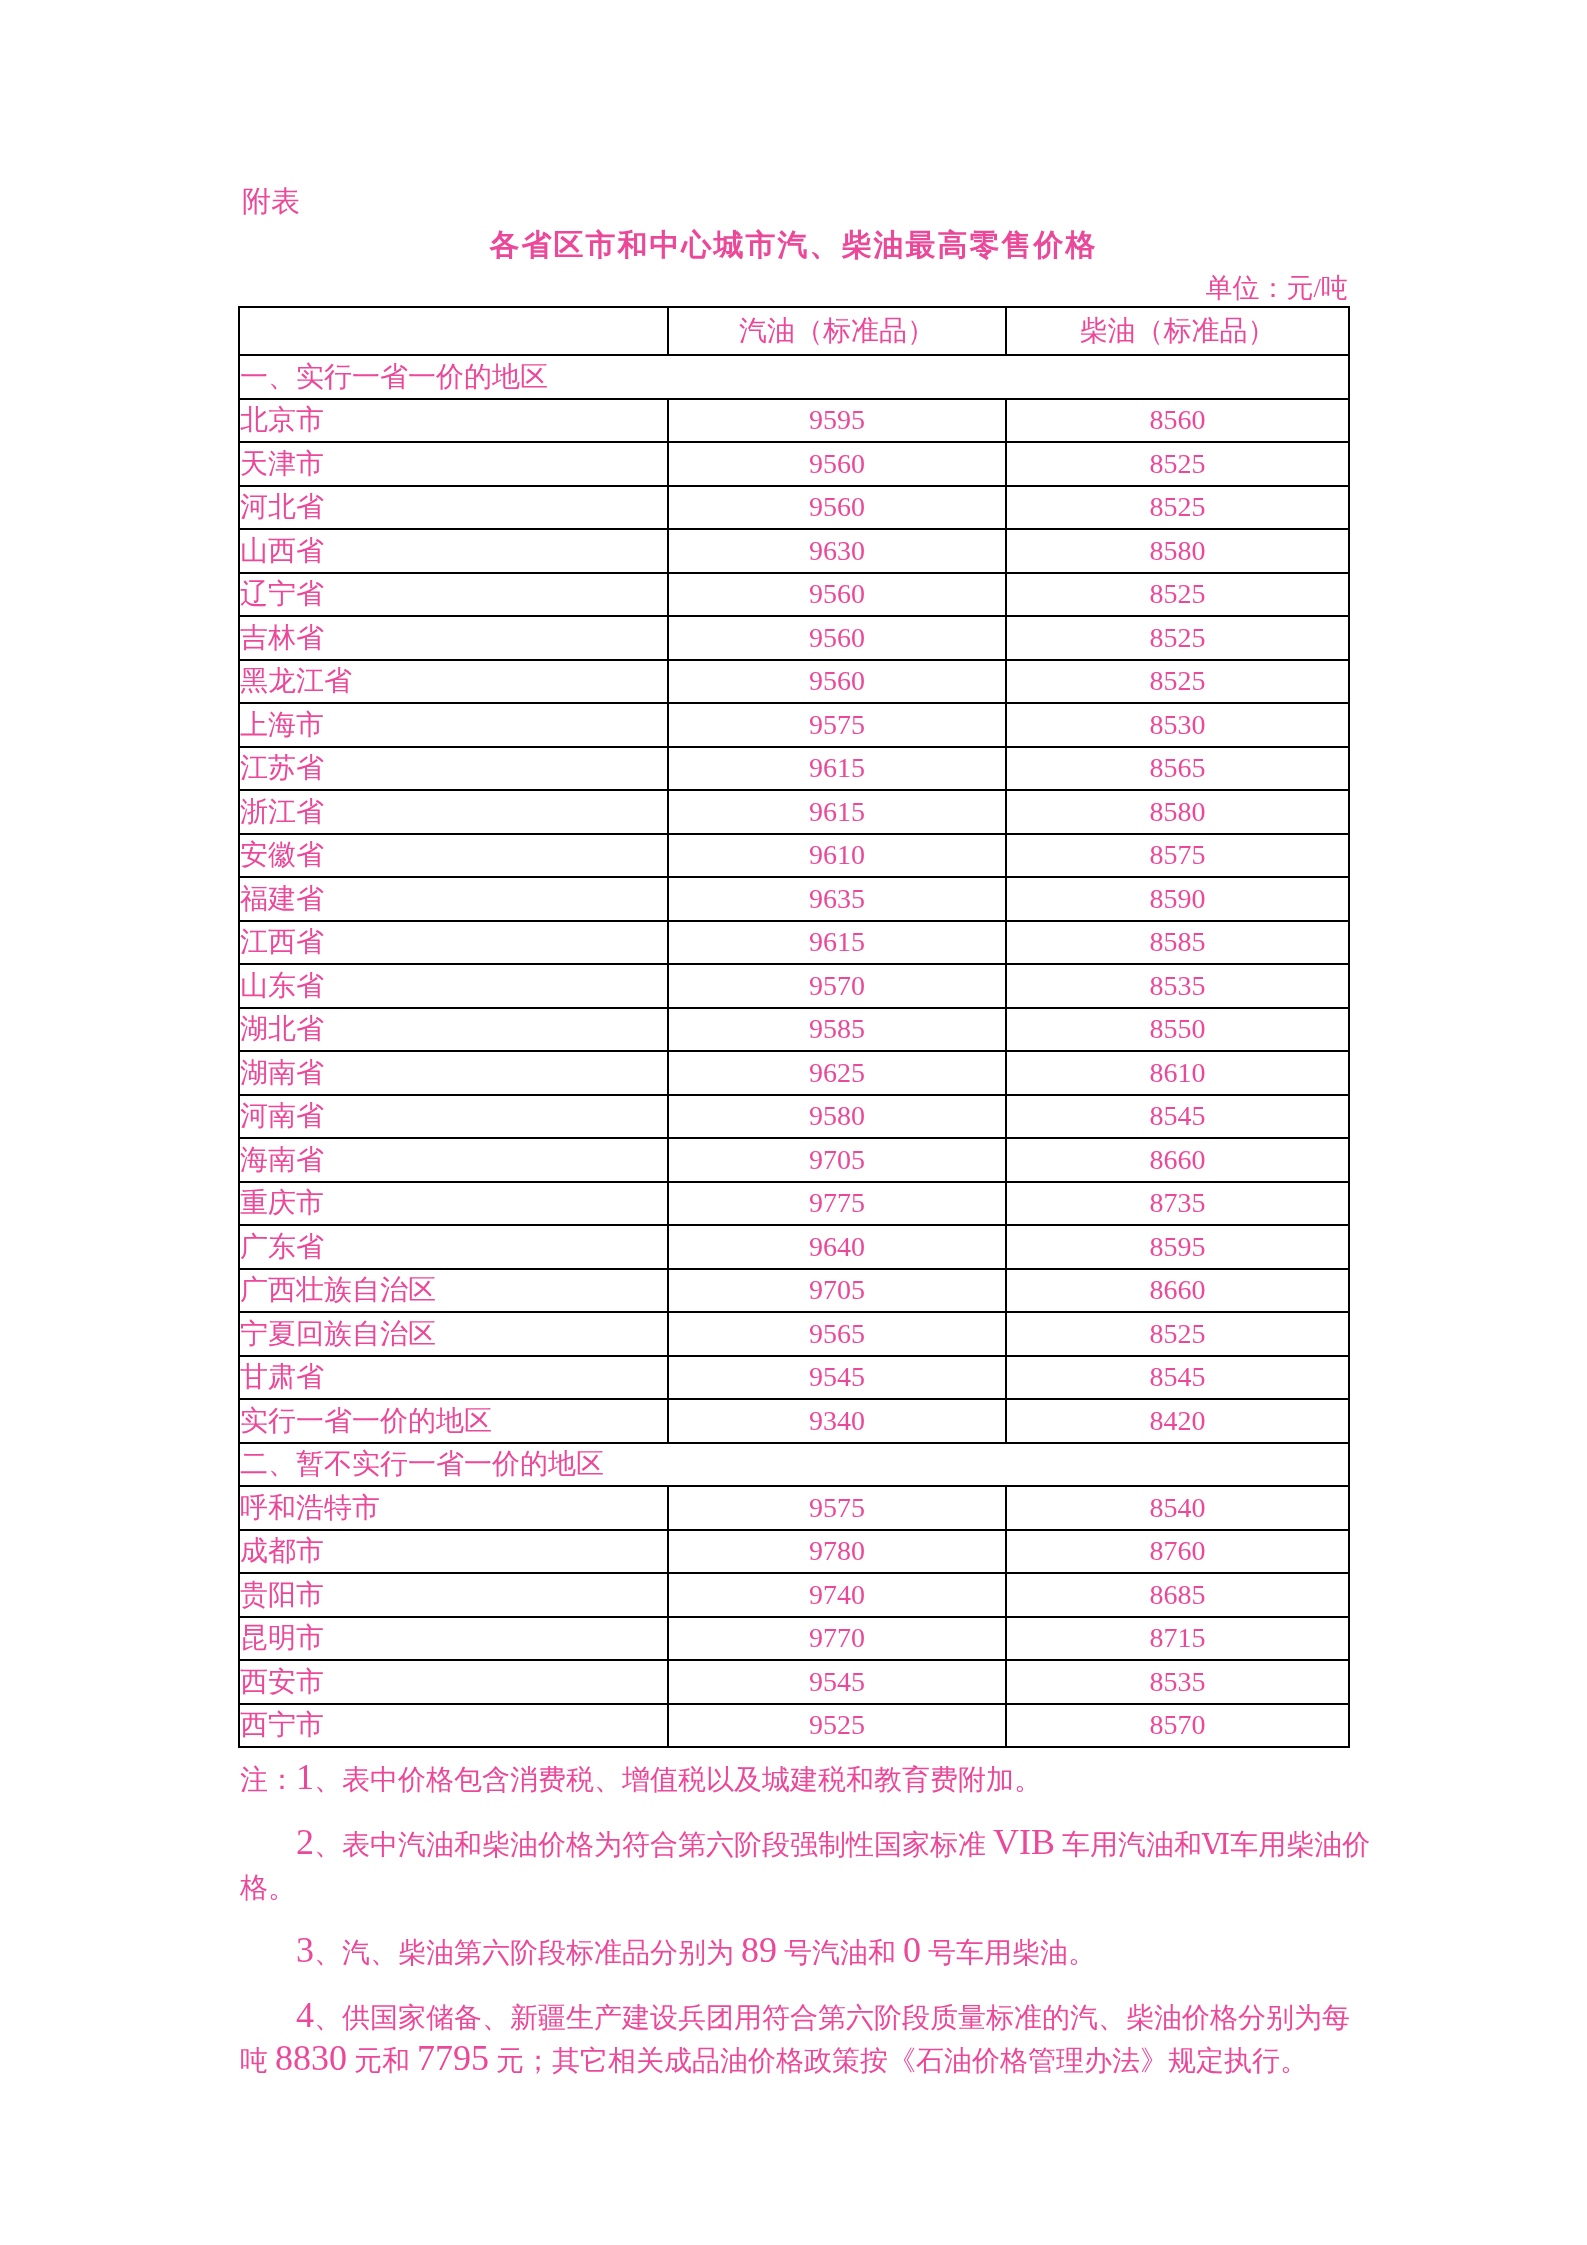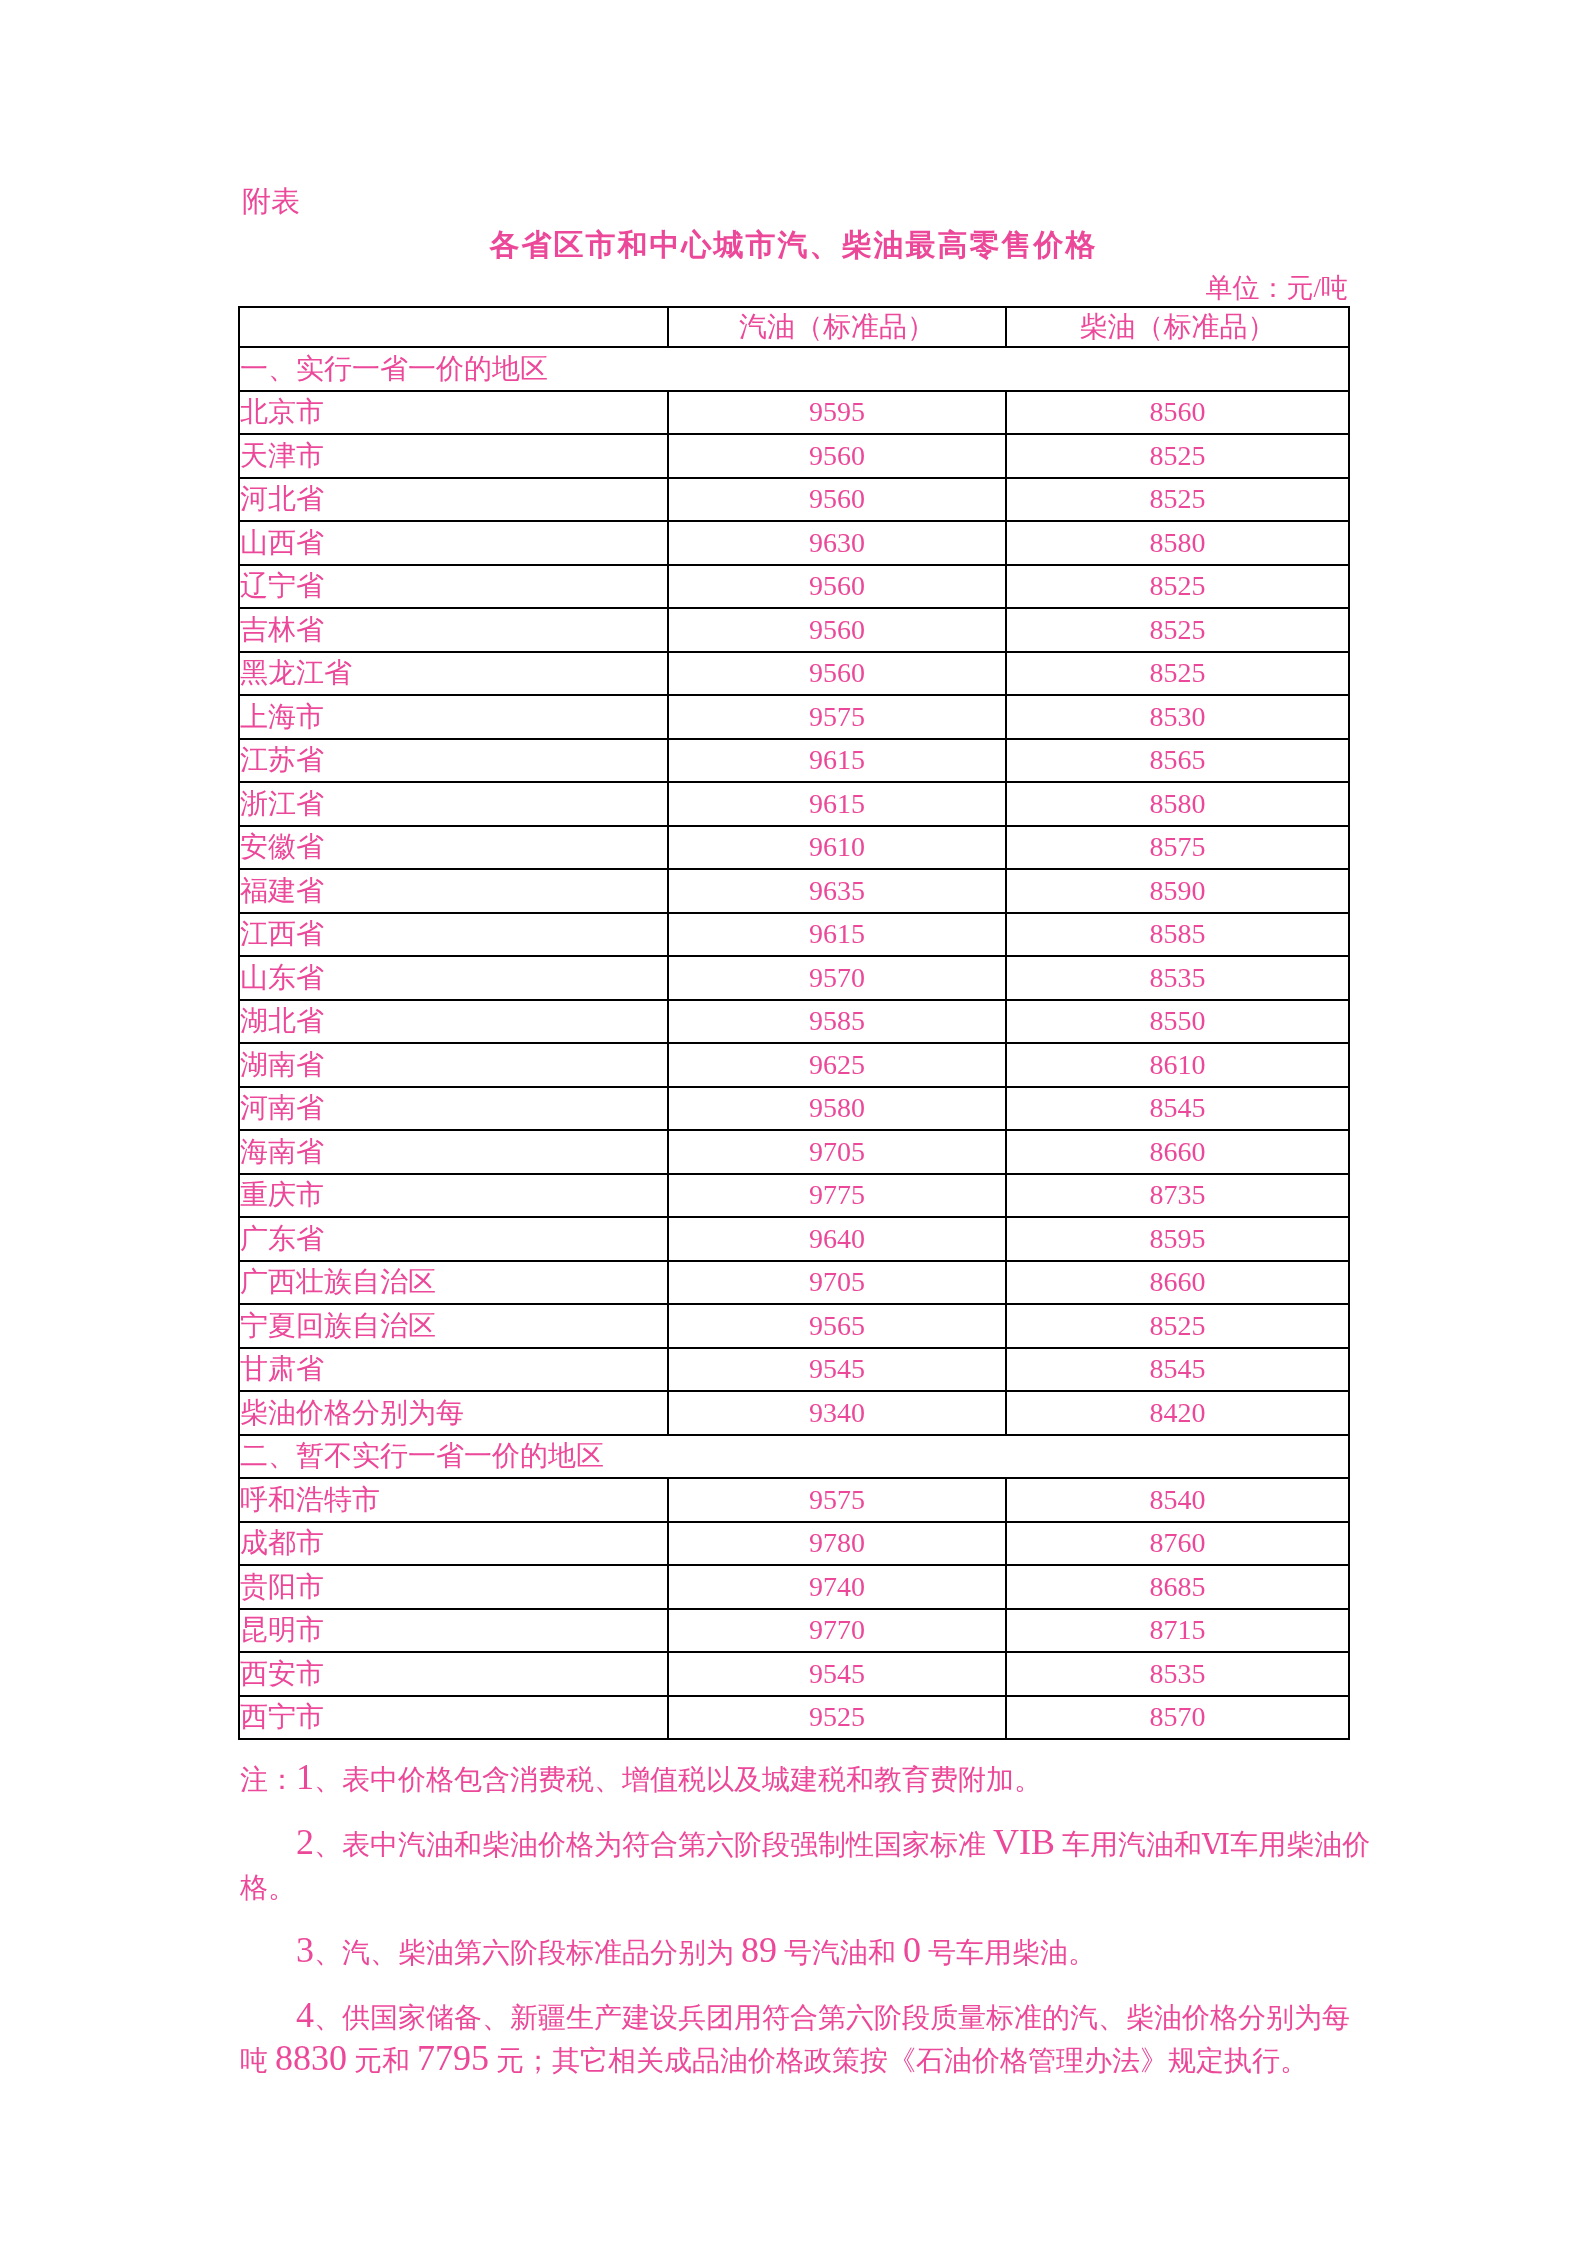--- a/index.html
+++ b/index.html
@@ -31,21 +31,21 @@
     table-layout:fixed;
   }
   .price-table td{
     border:2px solid #000;
     padding:0;
     font-size:28px;
     overflow:hidden;
     white-space:nowrap;
   }
   .price-table tr{height:43.5px;}
-  .price-table tr.header-row{height:40px;}
+  .price-table tr.header-row{height:48px;}
   .header-cell{text-align:center;font-size:28px;}
   .section-cell{text-align:left;padding-left:5px;}
   .region-cell{text-align:left;padding-left:86px;margin-top:18px;}
   .price-cell{
     text-align:center;
     font-size:40px;
     font-family:"Liberation Serif","DejaVu Serif",serif;
   }
   .notes{
     position:absolute;left:240px;top:1758px;width:1215px;
@@ -197,21 +197,21 @@
           <td class="region-cell">宁夏回族自治区</td>
           <td class="price-cell">9565</td>
           <td class="price-cell">8525</td>
         </tr>
         <tr>
           <td class="region-cell">甘肃省</td>
           <td class="price-cell">9545</td>
           <td class="price-cell">8545</td>
         </tr>
         <tr>
-          <td class="region-cell">柴油价格分别为每</td>
+          <td class="region-cell">实行一省一价的地区</td>
           <td class="price-cell">9340</td>
           <td class="price-cell">8420</td>
         </tr>
         <tr>
           <td colspan="3" class="section-cell">二、暂不实行一省一价的地区</td>
         </tr>
         <tr>
           <td class="region-cell">呼和浩特市</td>
           <td class="price-cell">9575</td>
           <td class="price-cell">8540</td>

